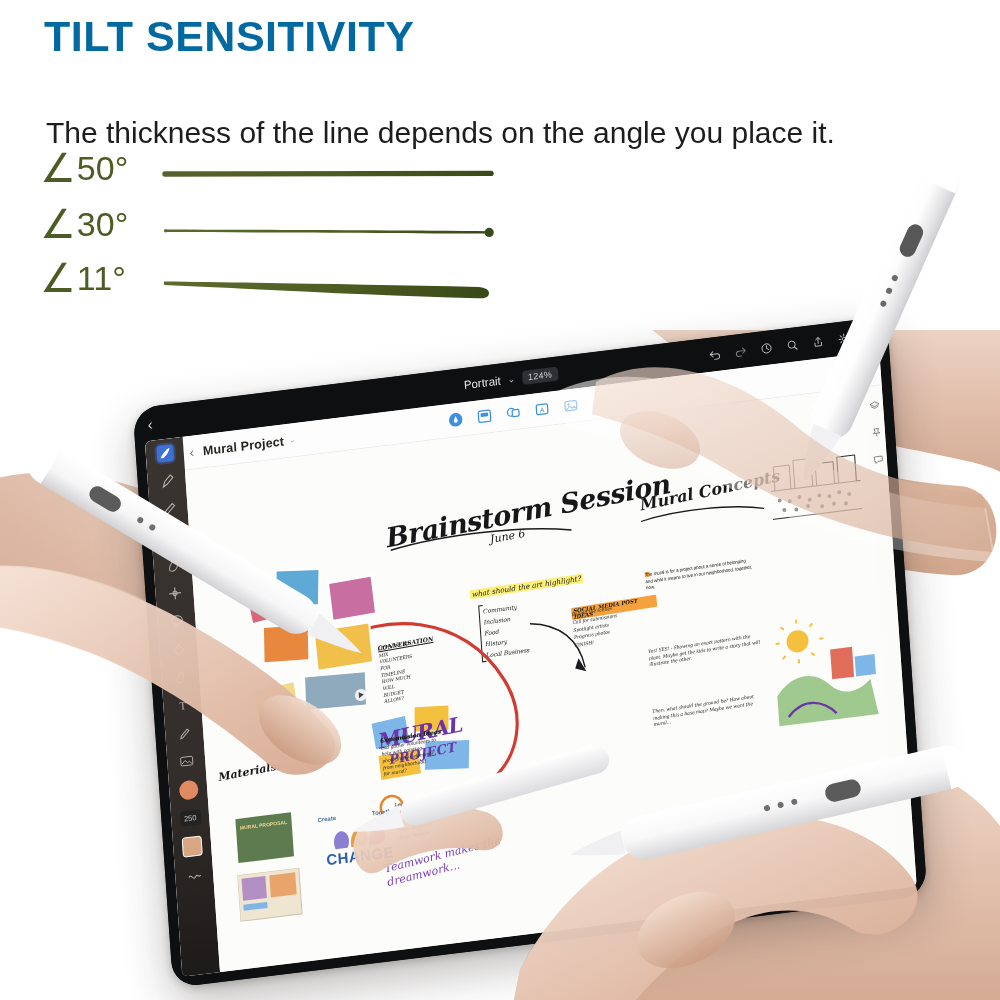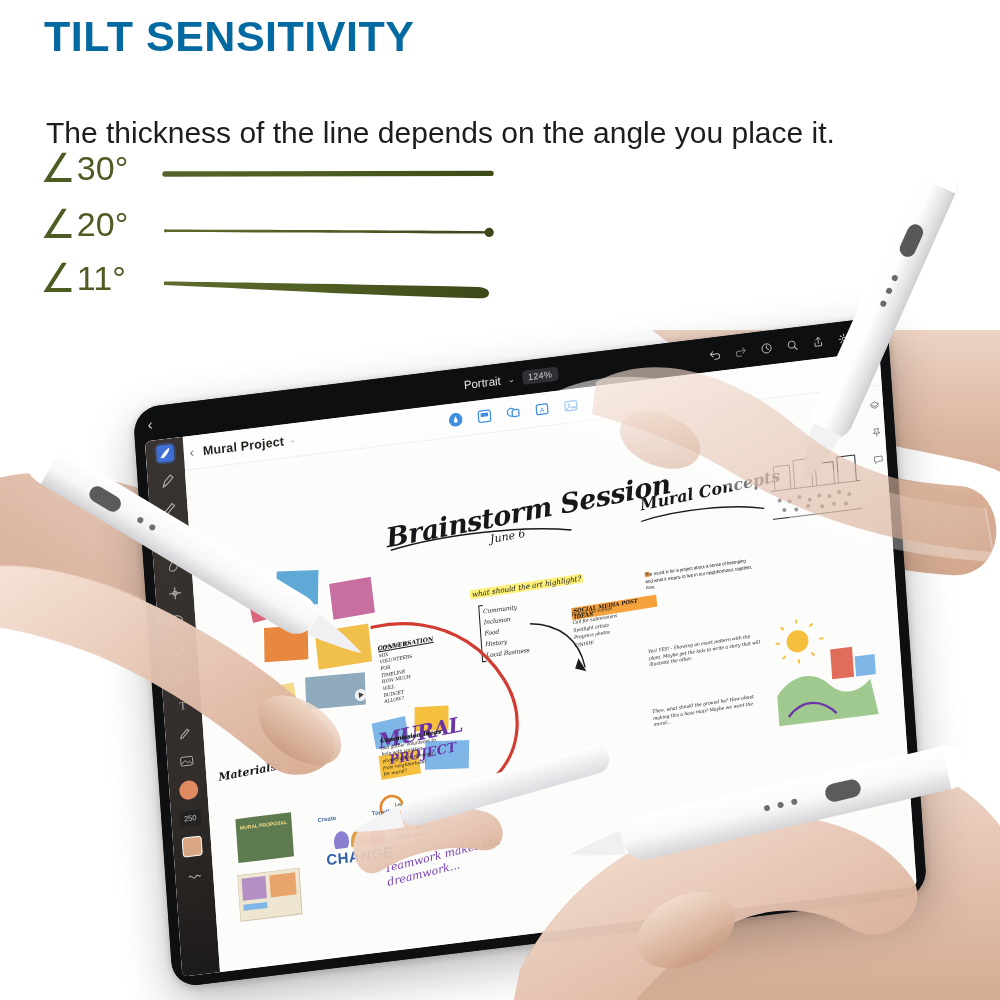--- a/index.html
+++ b/index.html
@@ -131,42 +131,42 @@
 <body>
 
 <div id="stage">
 
   <div class="headline">TILT SENSITIVITY</div>
   <div class="subhead">The thickness of the line depends on the angle you place it.</div>
 
   <div class="angle-row" style="top:148px;">
     <div class="angle-label">
       <span class="sym">∠</span>
-      <span>30°</span>
+      <span>50°</span>
     </div>
     <div class="stroke-wrap">
       <div class="stroke" style="top:20px;">
         <svg width="332" height="12" viewBox="0 0 332 12">
           <defs>
               <linearGradient id="g60" x1="0" y1="0" x2="1" y2="0">
             <stop offset="0" stop-color="#56632a"></stop>
                 <stop offset="0.55" stop-color="#4b5a20"></stop>
                 <stop offset="1" stop-color="#3c4a18"></stop>
           </linearGradient>
             </defs>
           <path d="M3,6 L329,5.4" stroke="url(#g60)" stroke-width="5.4" stroke-linecap="round" fill="none"></path>
         </svg>
       </div>
     </div>
   </div>
 
   <div class="angle-row" style="top:204px;">
     <div class="angle-label">
       <span class="sym">∠</span>
-      <span>20°</span>
+      <span>30°</span>
     </div>
     <div class="stroke-wrap">
       <div class="stroke" style="top:16px;">
         <svg width="332" height="20" viewBox="0 0 332 20">
           <defs>
               <linearGradient id="g30" x1="0" y1="0" x2="1" y2="0">
             <stop offset="0" stop-color="#5b6a2c"></stop>
                 <stop offset="0.6" stop-color="#4c5b20"></stop>
                 <stop offset="1" stop-color="#39471a"></stop>
           </linearGradient>

